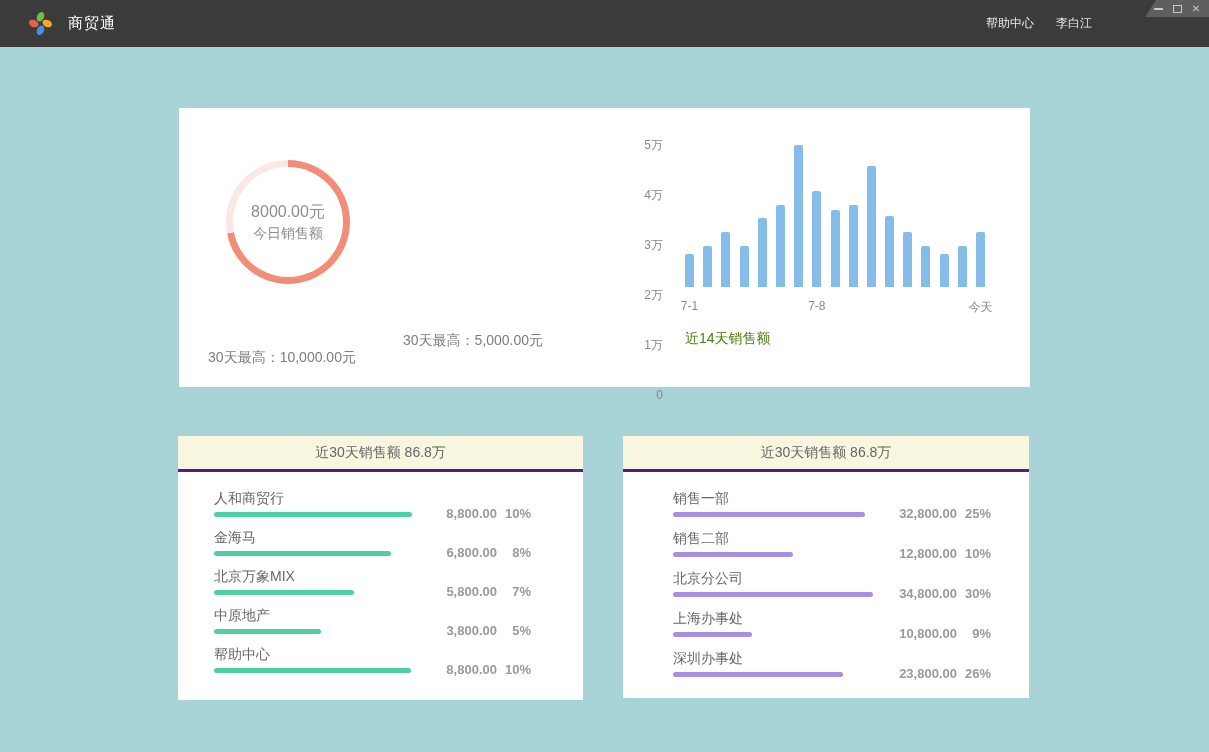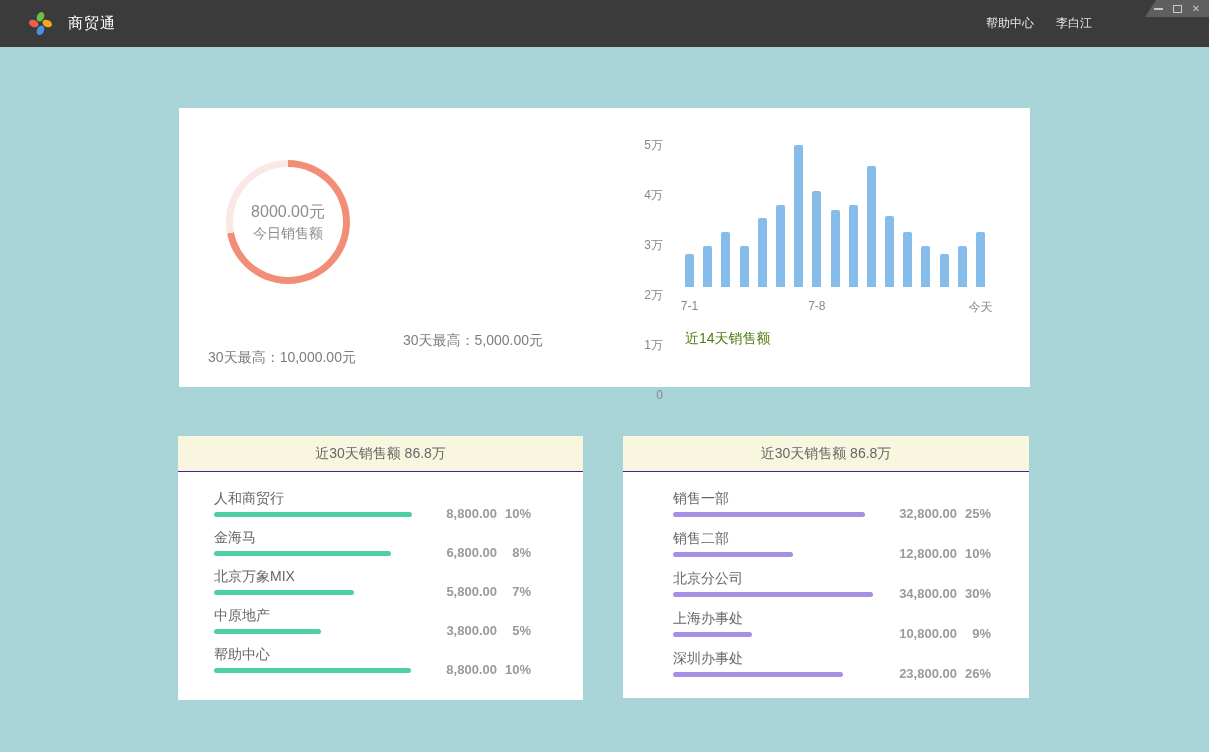--- a/index.html
+++ b/index.html
@@ -70,21 +70,21 @@
     position:absolute; top:0; transform:translateX(-50%);
     font-size:12px; color:#888; white-space:nowrap;
   }
   .chart-title {
     position:absolute; left:506px; top:222px; width:320px;
     text-align:left; font-size:14px; color:#4d7c0f;
   }
 
   
   .list-header {
-    height:36px; background:#f9f6e0; border-bottom:1px solid #4c1d95;
+    height:36px; background:#f9f6e0; border-bottom:3px solid #4c1d95;
     display:flex; align-items:center; justify-content:center;
     font-size:14px; color:#666;
   }
   .list-body { padding-top:18px; }
   .row { position:relative; height:39px; }
   .card-right .row { height:40px; }
   .card-left  .row-name, .card-left  .row-bar { margin-left:36px; }
   .card-right .row-name, .card-right .row-bar { margin-left:50px; }
   .row-name { font-size:14px; color:#666; line-height:16px; }
   .row-bar { height:5px; border-radius:3px; margin-top:6px; }

